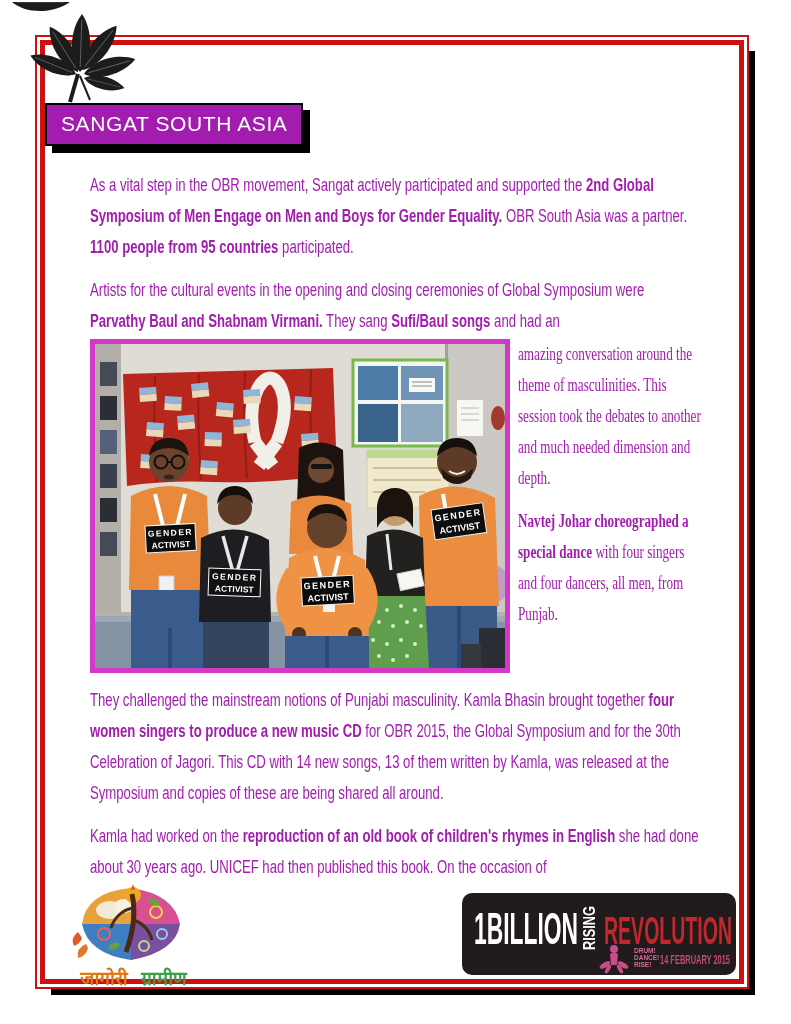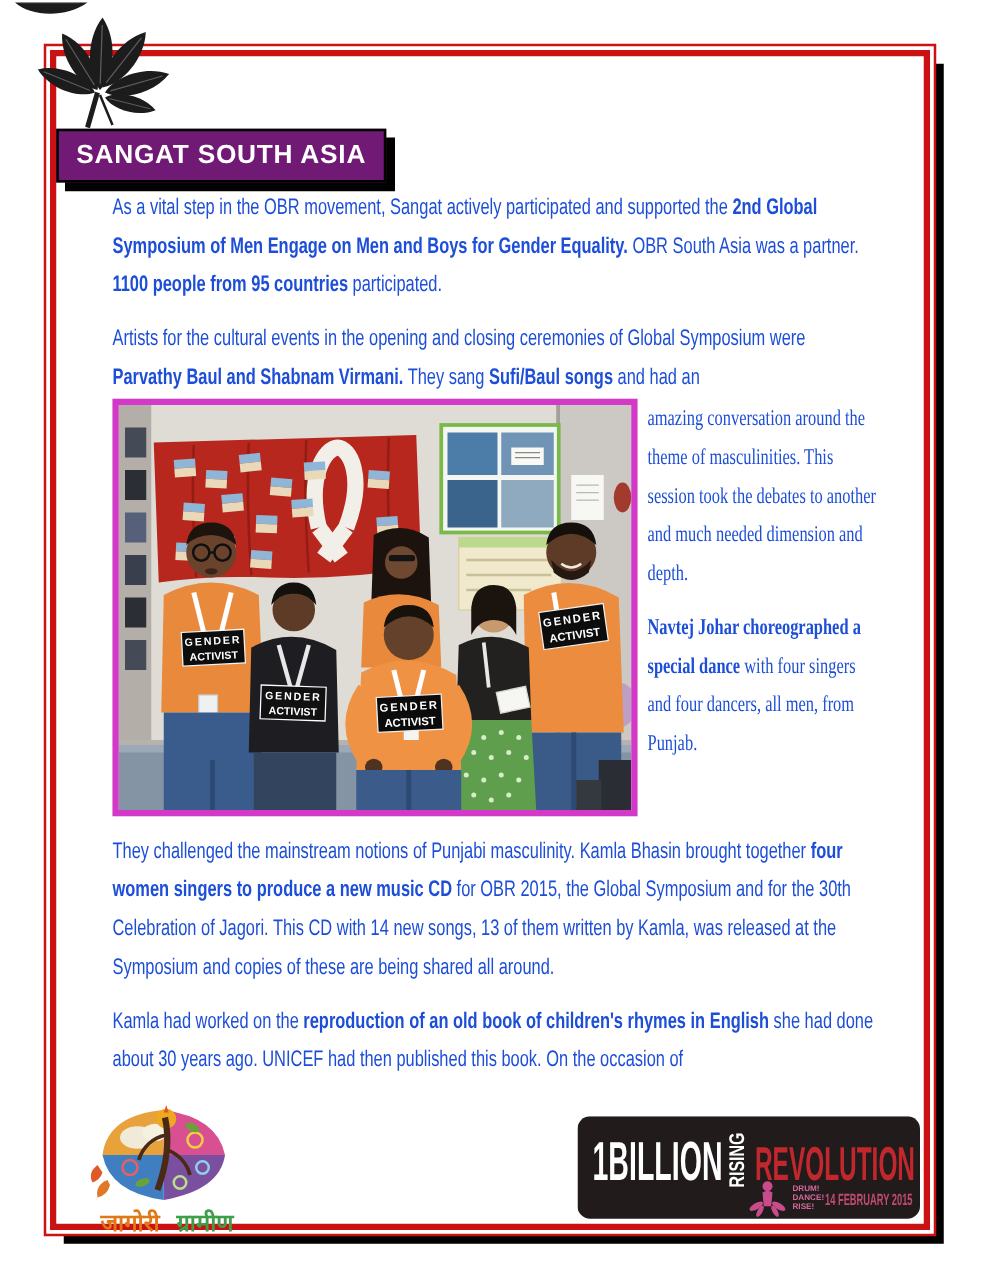--- a/index.html
+++ b/index.html
@@ -10,26 +10,26 @@
   
   .page-frame {
     position:absolute; left:40px; top:40px; width:694px; height:934px;
     background:#ffffff; border:5px solid #cb1112; box-sizing:content-box;
     box-shadow: 0 0 0 3px #ffffff, 0 0 0 5px #cb1112, 11px 11px 0 0 #000000;
     z-index:1;
   }
   .leaf-art { position:absolute; left:12px; top:2px; z-index:3; }
   .title-badge {
     position:absolute; left:45px; top:103px; z-index:4;
-    background:#701a75; color:#ffffff; border:2px solid #000000;
+    background:#a21caf; color:#ffffff; border:2px solid #000000;
     box-shadow:7px 7px 0 0 #000000;
-    font-size:21px; font-weight:bold; letter-spacing:0.6px;
+    font-size:21px; font-weight:normal; letter-spacing:0.6px;
     padding:7px 14px 8px 14px; white-space:nowrap;
   }
-  .content { position:absolute; left:90px; top:150px; width:612px; z-index:2; color:#1d4ed8; }
+  .content { position:absolute; left:90px; top:170px; width:612px; z-index:2; color:#a21caf; }
   .txt {
     font-size:18px; line-height:31px; margin:0 0 12px 0;
     width:137%; transform:scaleX(0.73); transform-origin:0 0;
   }
   .txt b { font-weight:bold; }
   .tight { margin-bottom:2px; }
   .photo-row { display:flex; gap:8px; height:334px; margin:0 0 12px 0; }
   .photo-frame {
     flex:none; width:420px; height:334px; box-sizing:border-box;
     border:5px solid #d338c8; background:#dfdbd5; overflow:hidden;

